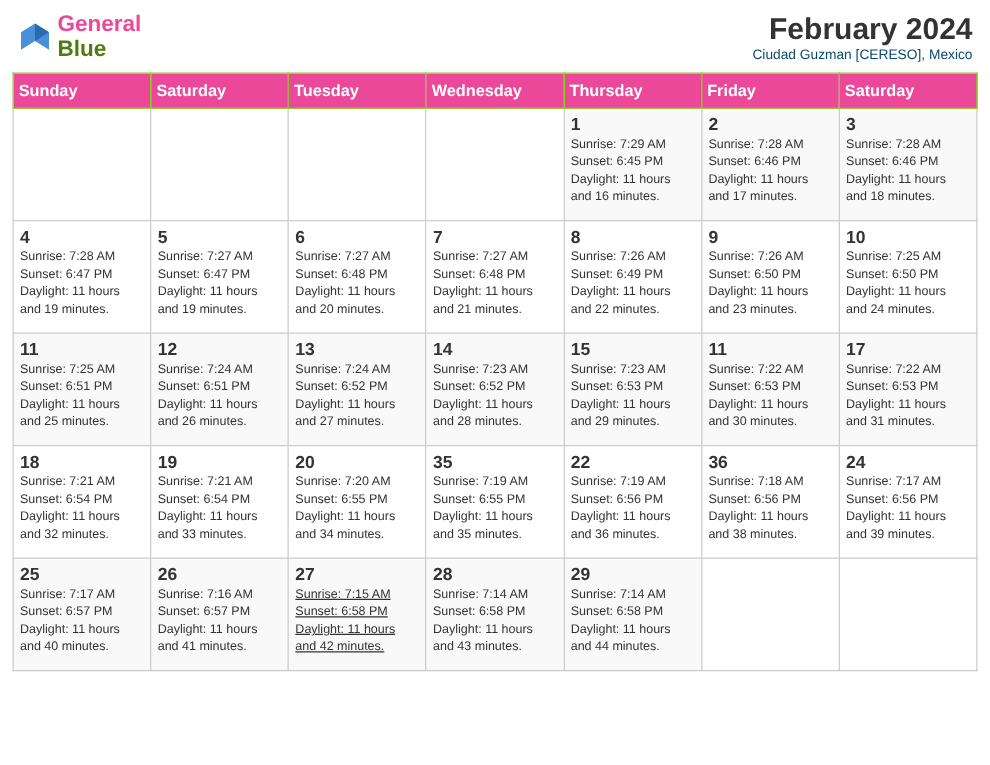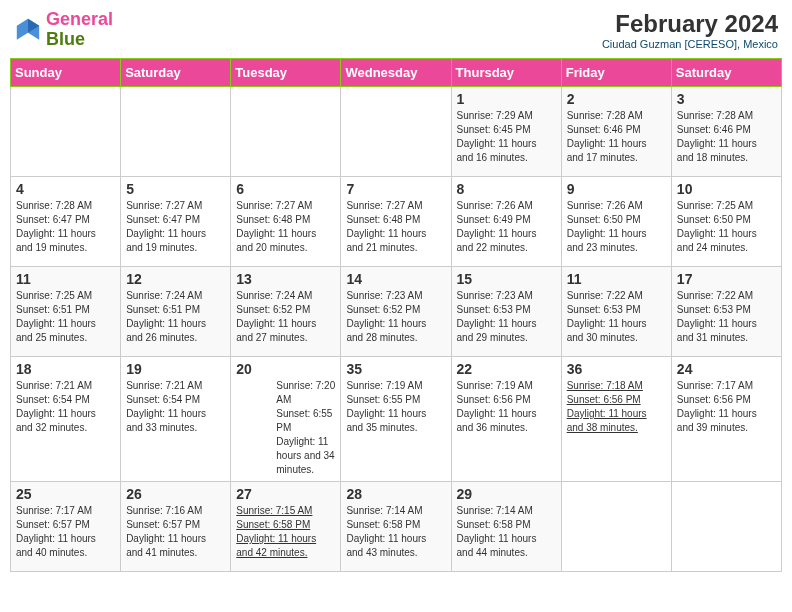--- a/index.html
+++ b/index.html
@@ -252,39 +252,39 @@
 Daylight: 11 hours and 32 minutes.</div>
         </td>
         <td>
           <span class="day-number">19</span>
           <div class="day-info" style="white-space: pre-line;">Sunrise: 7:21 AM
 Sunset: 6:54 PM
 Daylight: 11 hours and 33 minutes.</div>
         </td>
         <td>
           <span class="day-number">20</span>
-          <div class="day-info" style="white-space: pre-line; margin-left: 40px;">Sunrise: 7:20 AM
+          <div class="day-info" style="white-space: pre-line;">Sunrise: 7:20 AM
 Sunset: 6:55 PM
 Daylight: 11 hours and 34 minutes.</div>
         </td>
         <td>
           <span class="day-number">35</span>
           <div class="day-info" style="white-space: pre-line;">Sunrise: 7:19 AM
 Sunset: 6:55 PM
 Daylight: 11 hours and 35 minutes.</div>
         </td>
         <td>
           <span class="day-number">22</span>
           <div class="day-info" style="white-space: pre-line;">Sunrise: 7:19 AM
 Sunset: 6:56 PM
 Daylight: 11 hours and 36 minutes.</div>
         </td>
         <td>
           <span class="day-number">36</span>
-          <div class="day-info" style="white-space: pre-line; text-decoration: underline;">Sunrise: 7:18 AM
+          <div class="day-info" style="white-space: pre-line;">Sunrise: 7:18 AM
 Sunset: 6:56 PM
 Daylight: 11 hours and 38 minutes.</div>
         </td>
         <td>
           <span class="day-number">24</span>
           <div class="day-info" style="white-space: pre-line;">Sunrise: 7:17 AM
 Sunset: 6:56 PM
 Daylight: 11 hours and 39 minutes.</div>
         </td>
       </tr>

